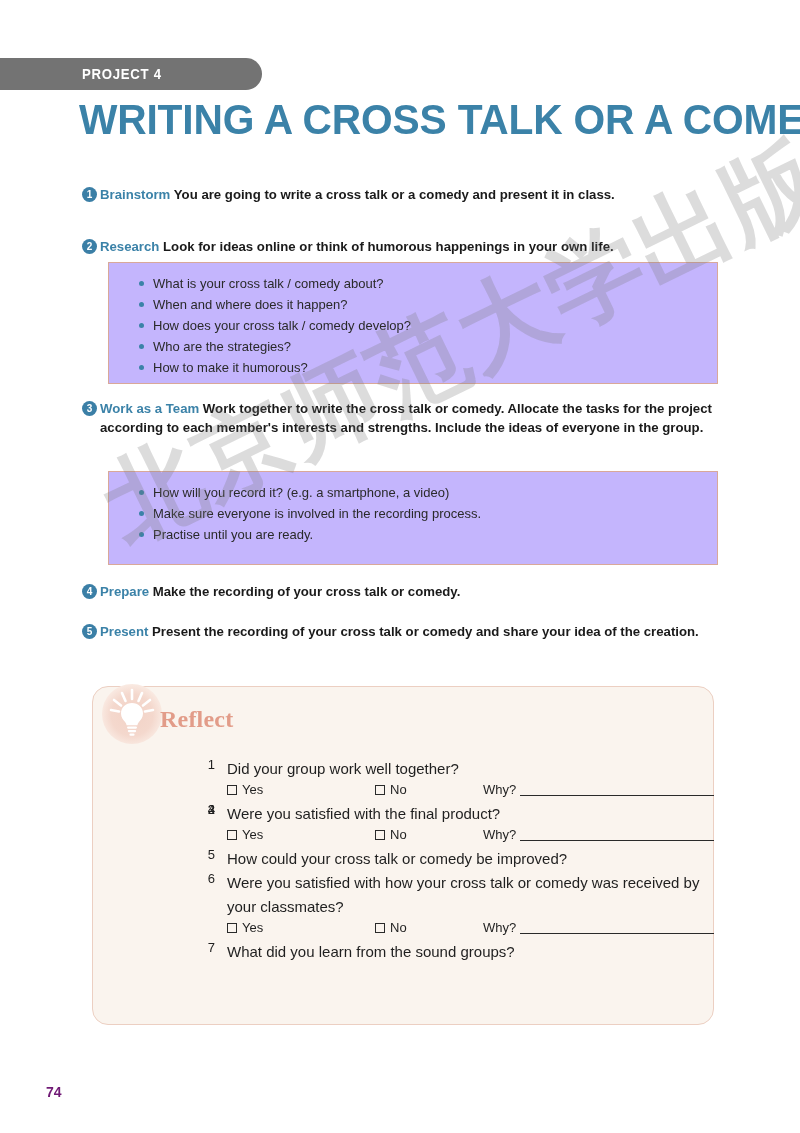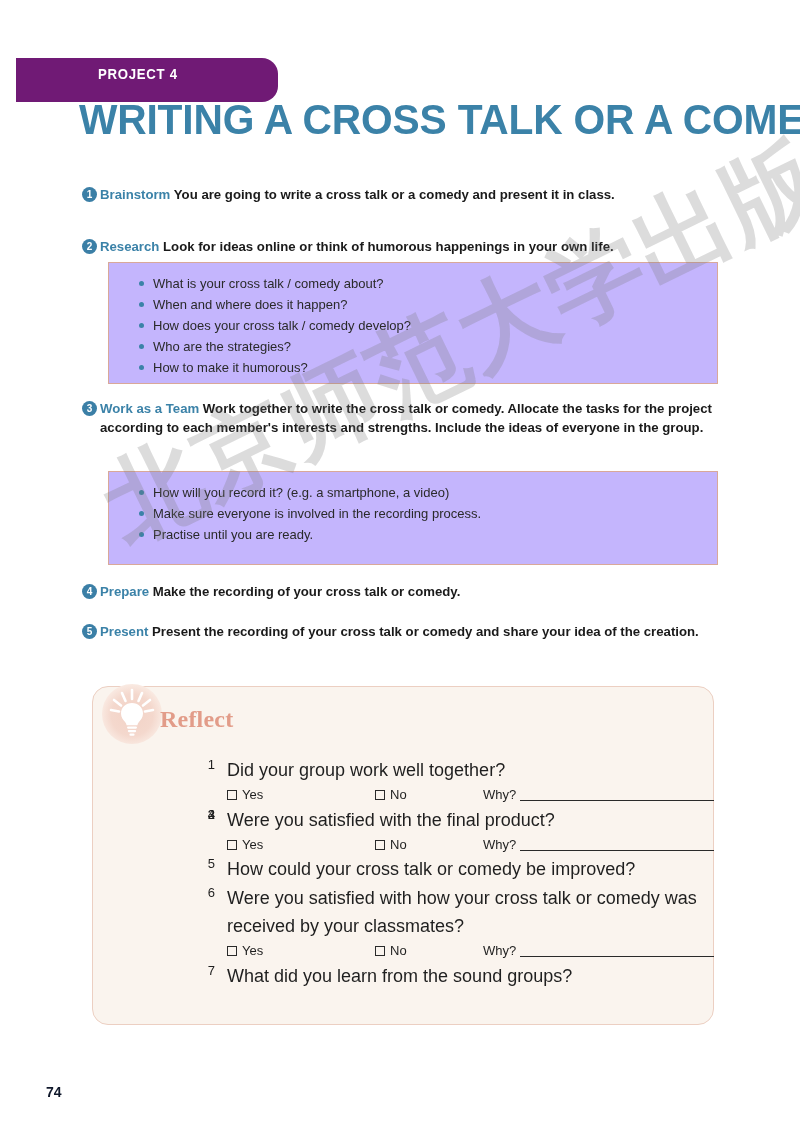--- a/index.html
+++ b/index.html
@@ -34,25 +34,25 @@
     transform: rotate(-26deg);
     transform-origin: left top;
     pointer-events: none;
     z-index: 5;
     line-height: 1;
   }
 
   
   #project-tab {
     position: absolute;
-    left: 16px;
+    left: 0;
     top: 58px;
     width: 262px;
-    height: 44px;
-    background: #701a75;
+    height: 32px;
+    background: #737373;
     border-radius: 0 16px 16px 0;
     box-sizing: border-box;
   }
   #project-tab .tab-label {
     position: absolute;
     left: 82px;
     top: 7px;
     color: #ffffff;
     font-size: 15px;
     font-weight: 700;
@@ -203,21 +203,21 @@
     position: absolute;
     left: 96px;
     width: 14px;
     text-align: right;
     font-size: 13px;
     color: #1f1f1f;
   }
   .q-text {
     display: block;
     margin-left: 122px;
-    font-size: 18px;
+    font-size: 15px;
     line-height: 1.55;
     color: #1f1f1f;
   }
   .yn-row {
     display: block;
     margin-left: 122px;
     font-size: 13px;
     line-height: 1.6;
     color: #1f1f1f;
     white-space: nowrap;
@@ -243,21 +243,21 @@
     margin-left: 4px;
   }
 
   
   #page-number {
     position: absolute;
     left: 46px;
     top: 1084px;
     font-size: 14px;
     font-weight: 700;
-    color: #0f172a;
+    color: #701a75;
   }
 </style>
 </head>
 <body>
 
 <div id="page">
 
   <div id="watermark">北京师范大学出版社</div>
 
   <div id="project-tab">

